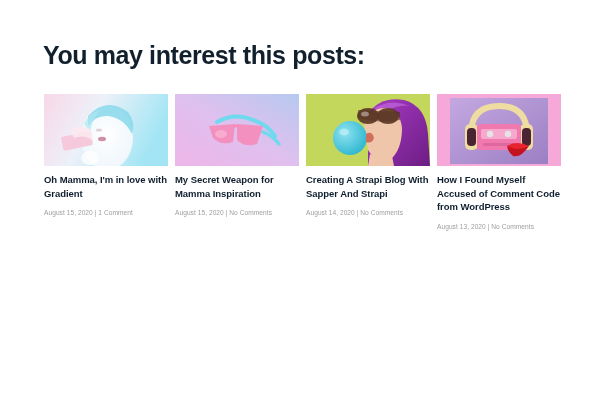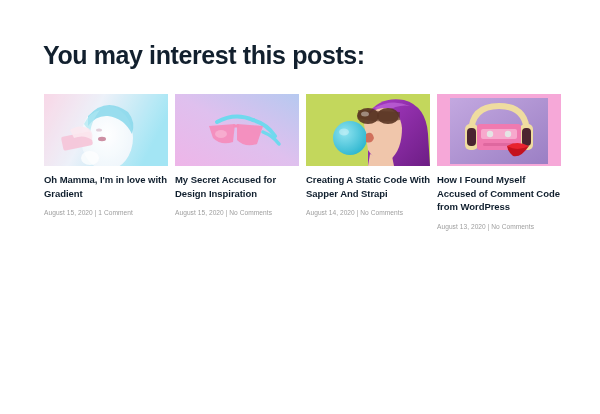--- a/index.html
+++ b/index.html
@@ -133,21 +133,21 @@
           <rect x="0" y="0" width="124" height="72" fill="url(#g2bg)"></rect>
           <path d="M42 28 Q60 18 78 26" stroke="#6fd9ee" stroke-width="4" fill="none" stroke-linecap="round"></path>
           <path d="M78 26 Q92 30 100 42" stroke="#6fd9ee" stroke-width="4" fill="none" stroke-linecap="round"></path>
           <path d="M34 32 L60 30 L58 48 Q46 52 38 44 Z" fill="#f58cbb" opacity="0.92"></path>
           <path d="M62 30 L88 32 L82 50 Q70 54 62 46 Z" fill="#f58cbb" opacity="0.92"></path>
           <path d="M58 32 L64 32" stroke="#f58cbb" stroke-width="3"></path>
           <path d="M88 38 Q98 42 104 50" stroke="#6fd9ee" stroke-width="3.5" fill="none" stroke-linecap="round"></path>
           <ellipse cx="46" cy="40" rx="6" ry="4" fill="#ffffff" opacity="0.25"></ellipse>
         </svg>
       </div>
-      <div class="post-title">My Secret Accused for Design Inspiration</div>
+      <div class="post-title">My Secret Weapon for Mamma Inspiration</div>
       <div class="post-meta">August 15, 2020 | No Comments</div>
     </div>
 
     <div class="post-card">
       <div class="post-thumb">
         <svg viewBox="0 0 124 72" preserveAspectRatio="none">
           <defs>
             <linearGradient id="g3hair" x1="0" y1="0" x2="1" y2="1">
               <stop offset="0" stop-color="#a83bc4"></stop>
               <stop offset="1" stop-color="#6d1d85"></stop>
@@ -164,21 +164,21 @@
           <path d="M52 16 L94 18 L94 26 Q74 30 52 24 Z" fill="#4a2a1c" opacity="0.55"></path>
           <ellipse cx="62" cy="22" rx="11" ry="8" fill="#5a3524" opacity="0.9"></ellipse>
           <ellipse cx="82" cy="22" rx="11" ry="8" fill="#5a3524" opacity="0.9"></ellipse>
           <ellipse cx="59" cy="20" rx="4" ry="2.5" fill="#ffffff" opacity="0.4"></ellipse>
           <circle cx="44" cy="44" r="17" fill="url(#g3bub)"></circle>
           <ellipse cx="38" cy="38" rx="5" ry="3.5" fill="#ffffff" opacity="0.35"></ellipse>
           <path d="M60 40 Q66 36 68 44 Q66 50 60 48 Z" fill="#d0705c"></path>
           <path d="M64 60 Q74 66 86 62 L88 72 L62 72 Z" fill="#f0c6ab"></path>
         </svg>
       </div>
-      <div class="post-title">Creating A Static Code With Sapper And Strapi</div>
+      <div class="post-title">Creating A Strapi Blog With Sapper And Strapi</div>
       <div class="post-meta">August 14, 2020 | No Comments</div>
     </div>
 
     <div class="post-card">
       <div class="post-thumb">
         <svg viewBox="0 0 124 72" preserveAspectRatio="none">
           <defs>
             <linearGradient id="g4bg" x1="0" y1="0" x2="1" y2="1">
               <stop offset="0" stop-color="#c3a8e0"></stop>
               <stop offset="1" stop-color="#9b7fc4"></stop>

